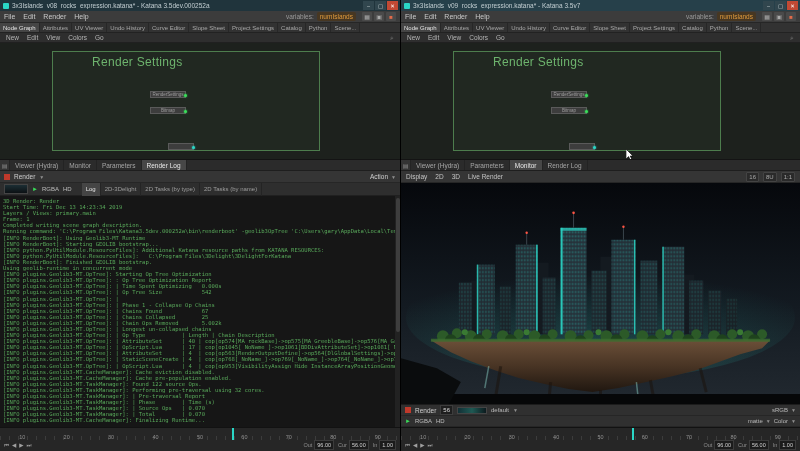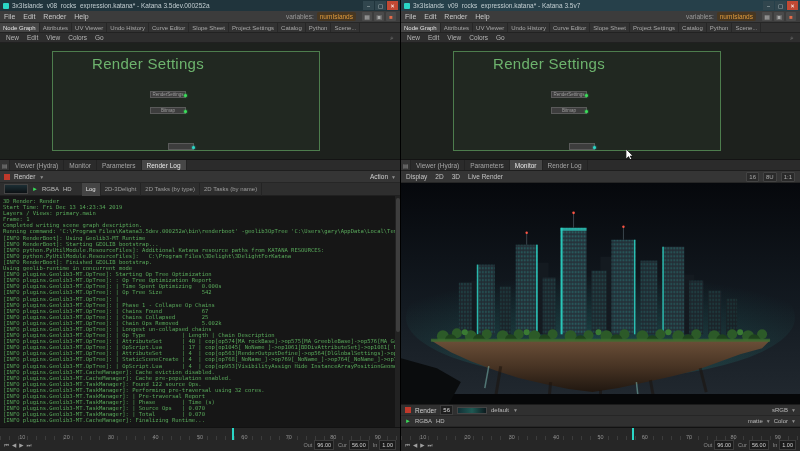--- a/index.html
+++ b/index.html
@@ -47,21 +47,21 @@
   .graphbar { height:10px; background:#2e2e2e; display:flex; align-items:center;
               gap:8px; padding:0 6px; flex:none; border-bottom:1px solid #202020; }
   .graphbar .menu-item { font-size:6.5px; color:#b5b5b5; }
   .gb-right { margin-left:auto; font-size:7px; color:#888; }
 
   
   .nodegraph { height:117px; flex:none; position:relative; background:#1d211d;
                border-bottom:1px solid #141414; overflow:hidden; }
   .backdrop-box { position:absolute; left:52px; top:8px; width:268px; height:100px;
                   border:1px solid #4d7d4d; background:rgba(70,110,70,0.10); }
-  .backdrop-title { position:absolute; left:92px; top:12px; font-size:15px;
+  .backdrop-title { position:absolute; left:92px; top:12px; font-size:12px;
                     color:var(--backdrop_green); letter-spacing:0.3px; }
   .ng-node { position:absolute; width:36px; height:7px; background:#3d3d3d;
              border:1px solid #5a5a5a; display:flex; align-items:center;
              justify-content:center; }
   .ng-node .nlabel { font-size:4.5px; color:#9c9c9c; white-space:nowrap; overflow:hidden; }
   .ng-node .led { position:absolute; right:-2px; top:1.5px; width:3.5px; height:3.5px;
                   border-radius:50%; }
   .led.green { background:var(--led_green); box-shadow:0 0 2px var(--led_green); }
   .led.teal { background:var(--led_teal); box-shadow:0 0 2px var(--led_teal); }
   .n1 { left:150px; top:48px; }

